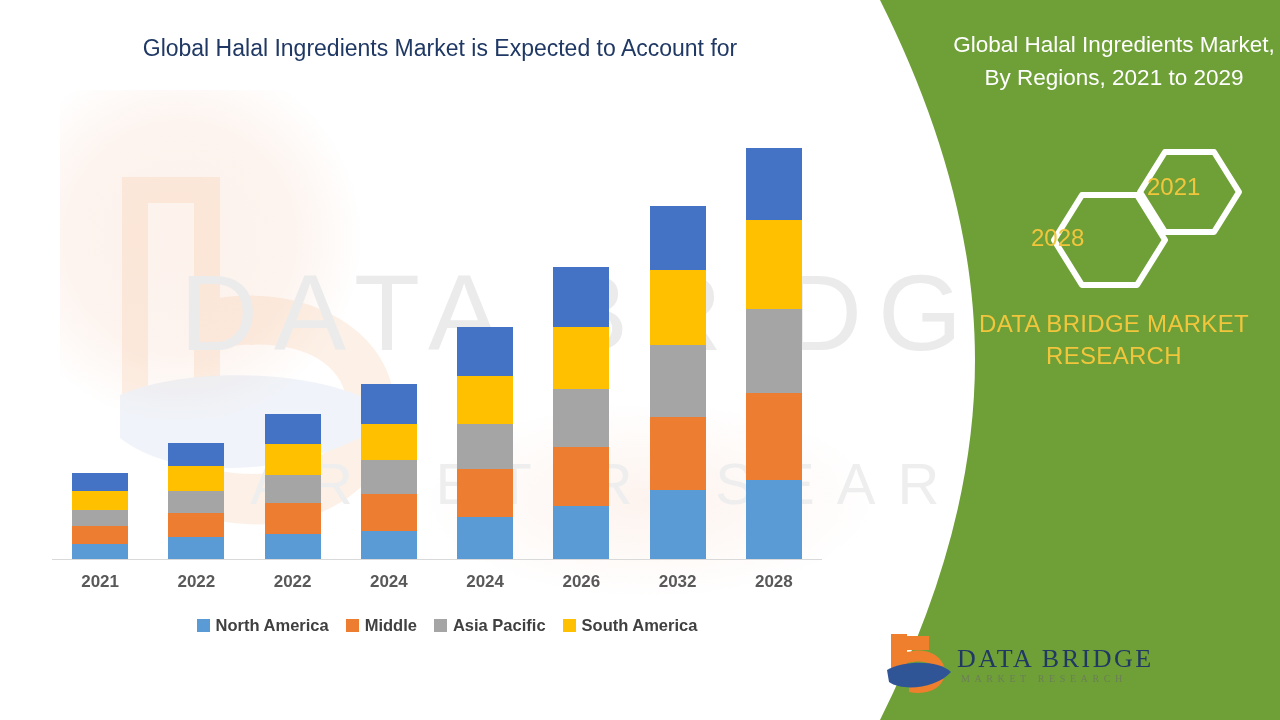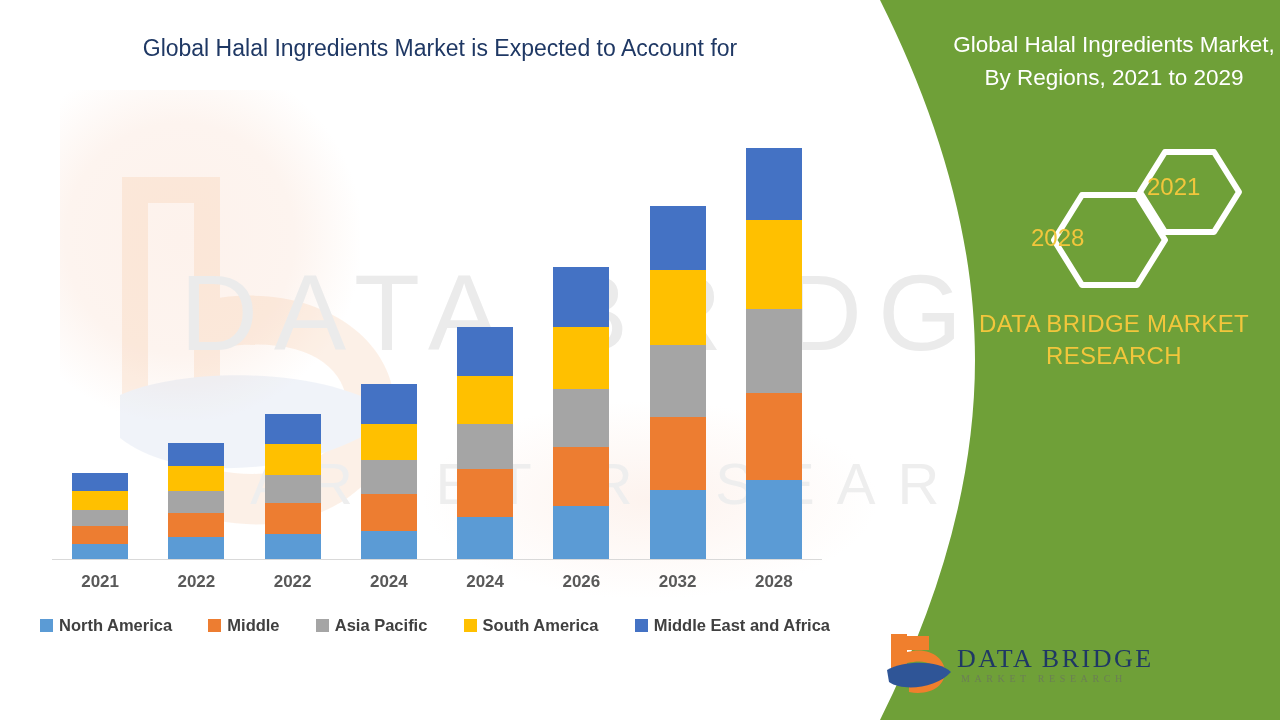--- a/index.html
+++ b/index.html
@@ -122,24 +122,24 @@
     flex: 1 1 0;
     text-align: center;
     font-size: 17px;
     color: #595959;
     font-weight: 700;
   }
 
   
   .legend {
     position: absolute;
-    left: 40px; top: 616px;
+    left: 52px; top: 616px;
     width: 790px;
     display: flex;
-    justify-content: space-between;
+    justify-content: center;
     align-items: center;
     gap: 17px;
   }
   .legend-item {
     display: flex;
     align-items: center;
     gap: 6px;
   }
   .legend-swatch {
     width: 13px; height: 13px;
@@ -353,24 +353,20 @@
           <span class="legend-label">Middle</span>
         </div>
         <div class="legend-item">
           <span class="legend-swatch" style="background: rgb(165, 165, 165);"></span>
           <span class="legend-label">Asia Pacific</span>
         </div>
         <div class="legend-item">
           <span class="legend-swatch" style="background: rgb(255, 192, 0);"></span>
           <span class="legend-label">South America</span>
         </div>
-        <div class="legend-item">
-          <span class="legend-swatch" style="background: rgb(68, 114, 196);"></span>
-          <span class="legend-label">Middle East and Africa</span>
-        </div>
       </div>
   </div>
 
   <div class="right-panel">
     <svg class="green-shape" viewBox="0 0 1280 720" preserveAspectRatio="none">
       <path id="greenpath" d="M 880 0 L 1280 0 L 1280 720 L 880 720 C 940 600 975 480 975 360 C 975 240 940 120 880 0 Z" fill="#6FA038"></path>
     </svg>
   </div>
 
   <div class="right-content">

